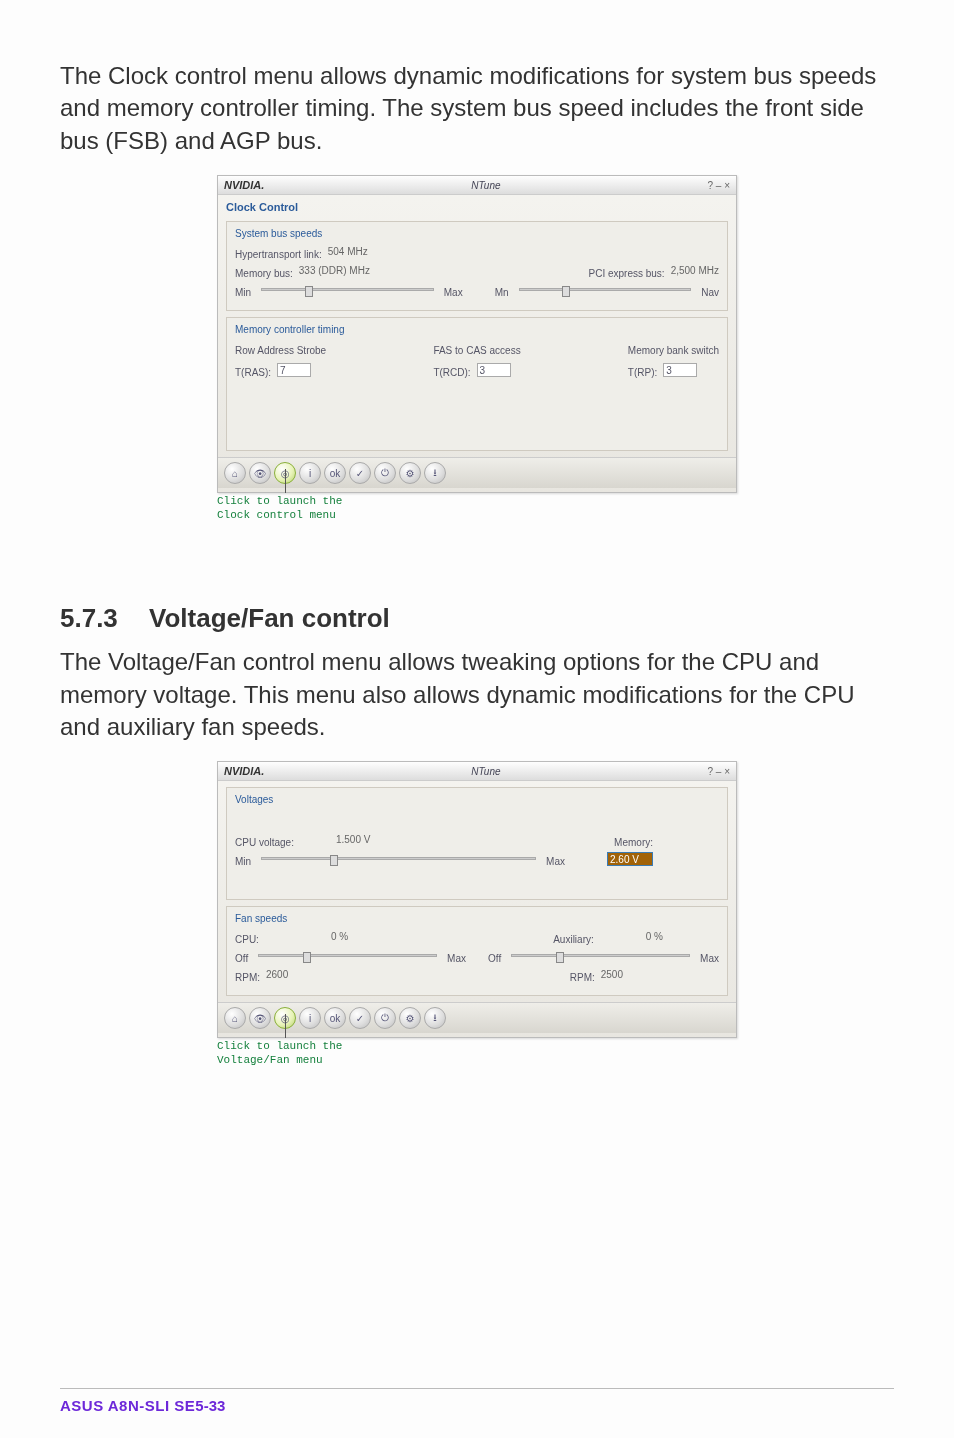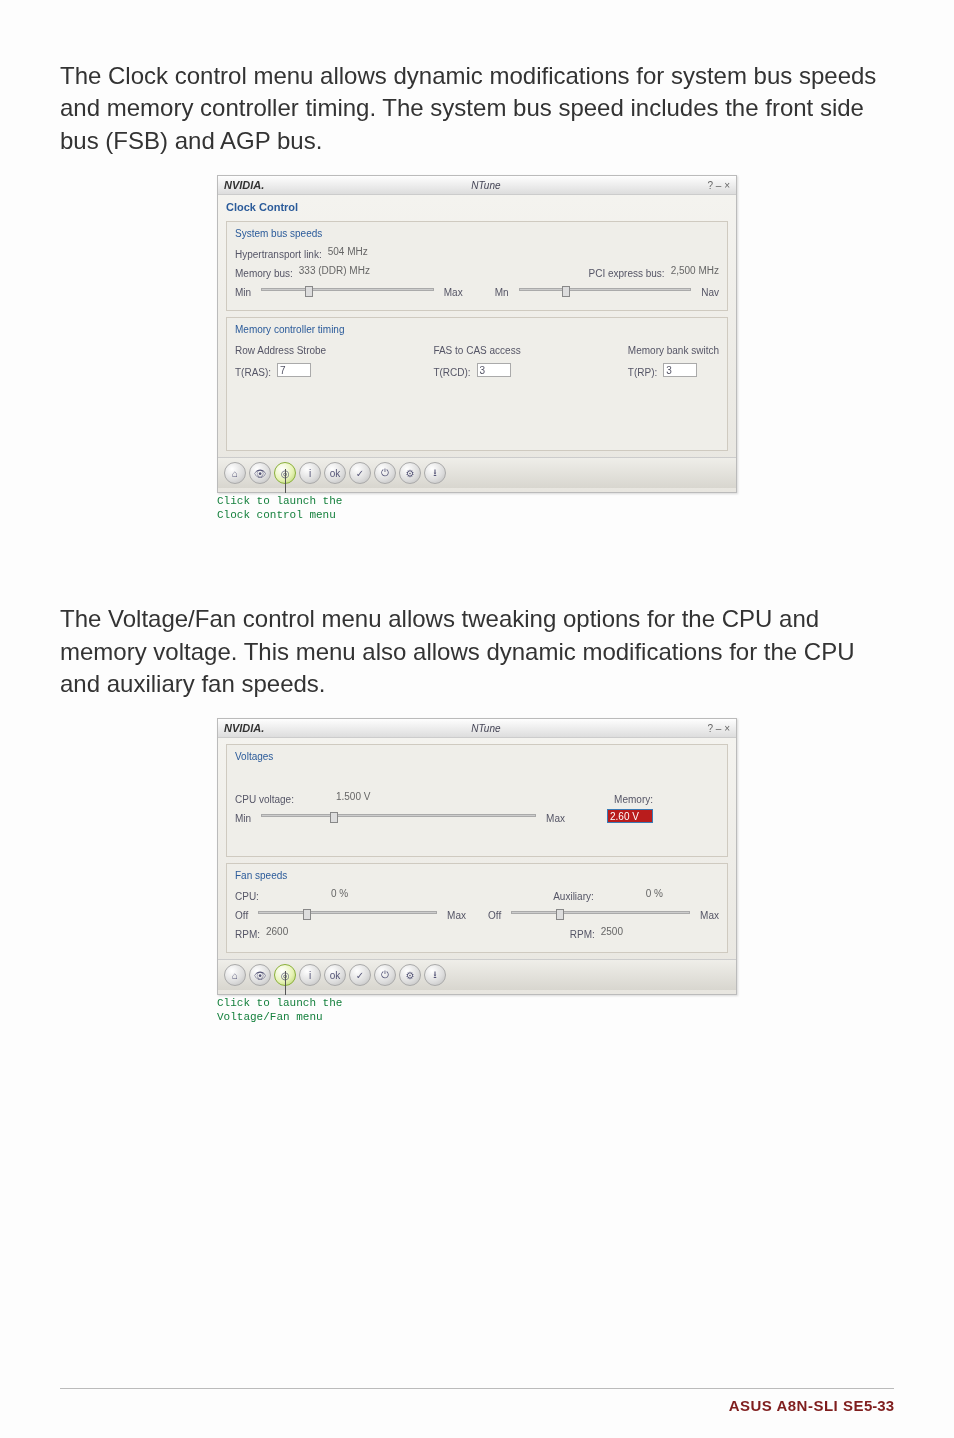--- a/index.html
+++ b/index.html
@@ -74,21 +74,21 @@
     }
     .nv-slider::after {
       content: ""; position: absolute; left: 25%; top: -3px; width: 6px; height: 9px;
       background: #ddd; border: 1px solid #888;
     }
     .nv-select {
       display: inline-block; min-width: 34px; height: 14px; background: #fff;
       border: 1px solid #aaa; padding: 0 2px; font-size: 10px; line-height: 13px;
     }
     .nv-memory-select {
-      display: inline-block; min-width: 46px; height: 14px; background: #b91c1c;
+      display: inline-block; min-width: 46px; height: 14px; background: #a16207;
       border: 1px solid #3a7bb5; padding: 0 2px; font-size: 10px; line-height: 13px; color: #fff;
     }
 
     .nv-col3 { display: flex; justify-content: space-between; gap: 12px; }
     .nv-colcell { display: flex; flex-direction: column; gap: 3px; }
     .nv-spacer { height: 20px; }
     .nv-spacer-lg { height: 60px; }
 
     .nv-toolbar {
       display: flex; gap: 3px; padding: 4px 6px;
@@ -120,24 +120,24 @@
       width: 1px;
       height: 24px;
       background: #555;
       left: 68px;
       bottom: -0px;
     }
 
     .footer {
       position: absolute;
       left: 60px; right: 60px; bottom: 24px;
-      display: flex; justify-content: flex-end;
+      display: flex; justify-content: flex-start;
       border-top: 1px solid #bbb;
       padding-top: 8px;
-      font-size: 15px; color: #7f1d1d;
+      font-size: 15px; color: #6d28d9;
     }
     .footer .prod { font-family: Arial, sans-serif; font-weight: bold; letter-spacing: 0.5px; }
     .footer .pg { font-family: Arial, sans-serif; font-weight: bold; }
     .section-block { margin-bottom: 46px; }
   </style>
 </head>
 <body>
 
 <div class="section-block">
   <div class="body-p">The Clock control menu allows dynamic modifications for system bus speeds and memory controller timing. The system bus speed includes the front side bus (FSB) and AGP bus.</div>
@@ -217,20 +217,24 @@
     </div>
 
     <div class="ptr"></div>
     <div class="caption caption-p" style="white-space:pre-line;">Click to launch the
 Clock control menu</div>
   </div>
   <div style="height:56px"></div>
 </div>
 
 <div class="section-block">
+  <div class="section-heading">
+    <span class="hnum">5.7.3</span>
+    <span>Voltage/Fan control</span>
+  </div>
   <div class="body-p">The Voltage/Fan control menu allows tweaking options for the CPU and memory voltage. This menu also allows dynamic modifications for the CPU and auxiliary fan speeds.</div>
 
   <div class="shot-wrap">
     <div class="nv-window">
       <div class="nv-titlebar">
         <span class="nv-brand">NVIDIA.</span>
         <span class="nv-appname">NTune</span>
         <span class="nv-winbtns">?  –  ×</span>
       </div>
 

